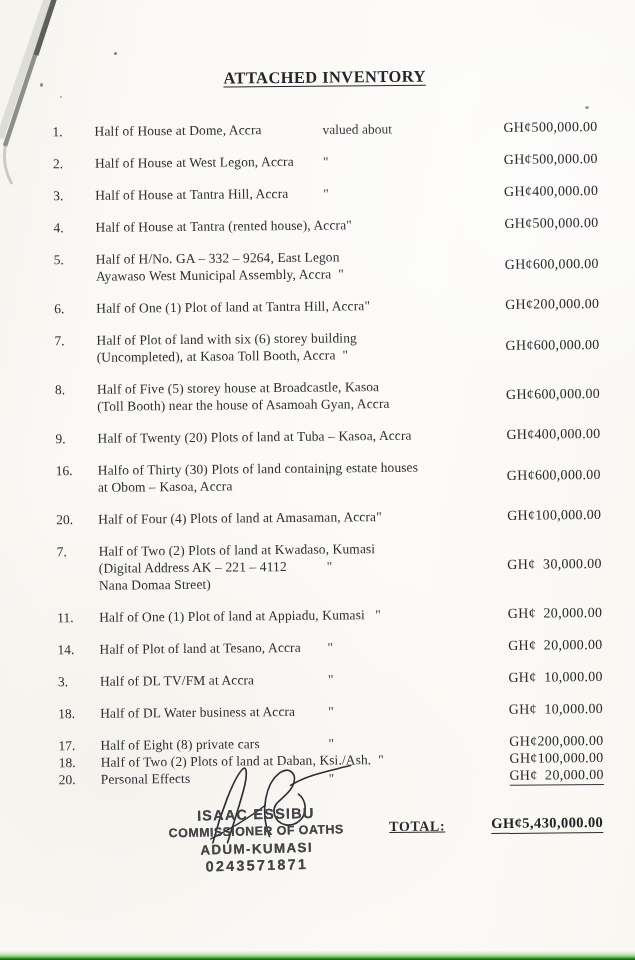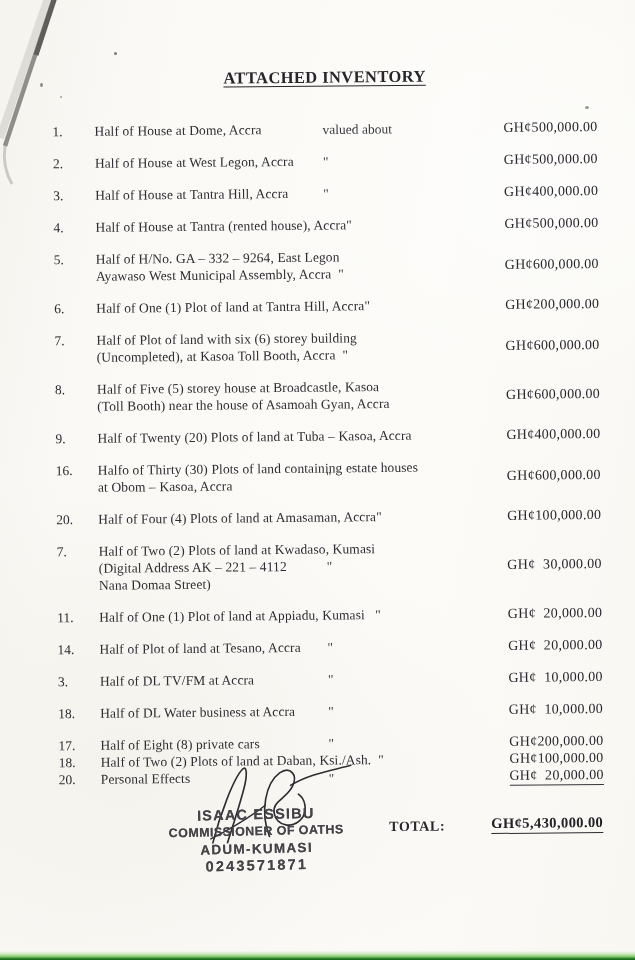--- a/index.html
+++ b/index.html
@@ -78,21 +78,21 @@
     font-weight:bold;color:#454449;
     transform:rotate(-0.8deg);
     text-shadow:0 0 .6px rgba(69,68,73,.8);
   }
   .stamp .s1{font-size:14.5px;letter-spacing:1.2px;line-height:17px;}
   .stamp .s2{font-size:12.5px;letter-spacing:.4px;line-height:17px;}
   .stamp .s3{font-size:13.5px;letter-spacing:1.3px;line-height:17px;}
   .stamp .s4{font-size:14.5px;letter-spacing:2.2px;line-height:17px;}
   .total-label{
     position:absolute;left:385px;top:820px;
-    font-size:14px;font-weight:bold;letter-spacing:.6px;color:#29282e;
+    font-size:14px;font-weight:bold;letter-spacing:.6px;color:#29282e;text-decoration:underline;
   }
   .total-value{
     position:absolute;right:36px;top:817px;
     font-size:14.5px;font-weight:bold;letter-spacing:.4px;color:#232228;
     border-bottom:1.8px solid #2b2a30;padding-bottom:1px;
   }
   
   .corner-artifact{position:absolute;left:0;top:0;width:90px;height:210px;pointer-events:none;}
   .green-strip{
     position:absolute;left:0;bottom:0;width:100%;height:9px;

